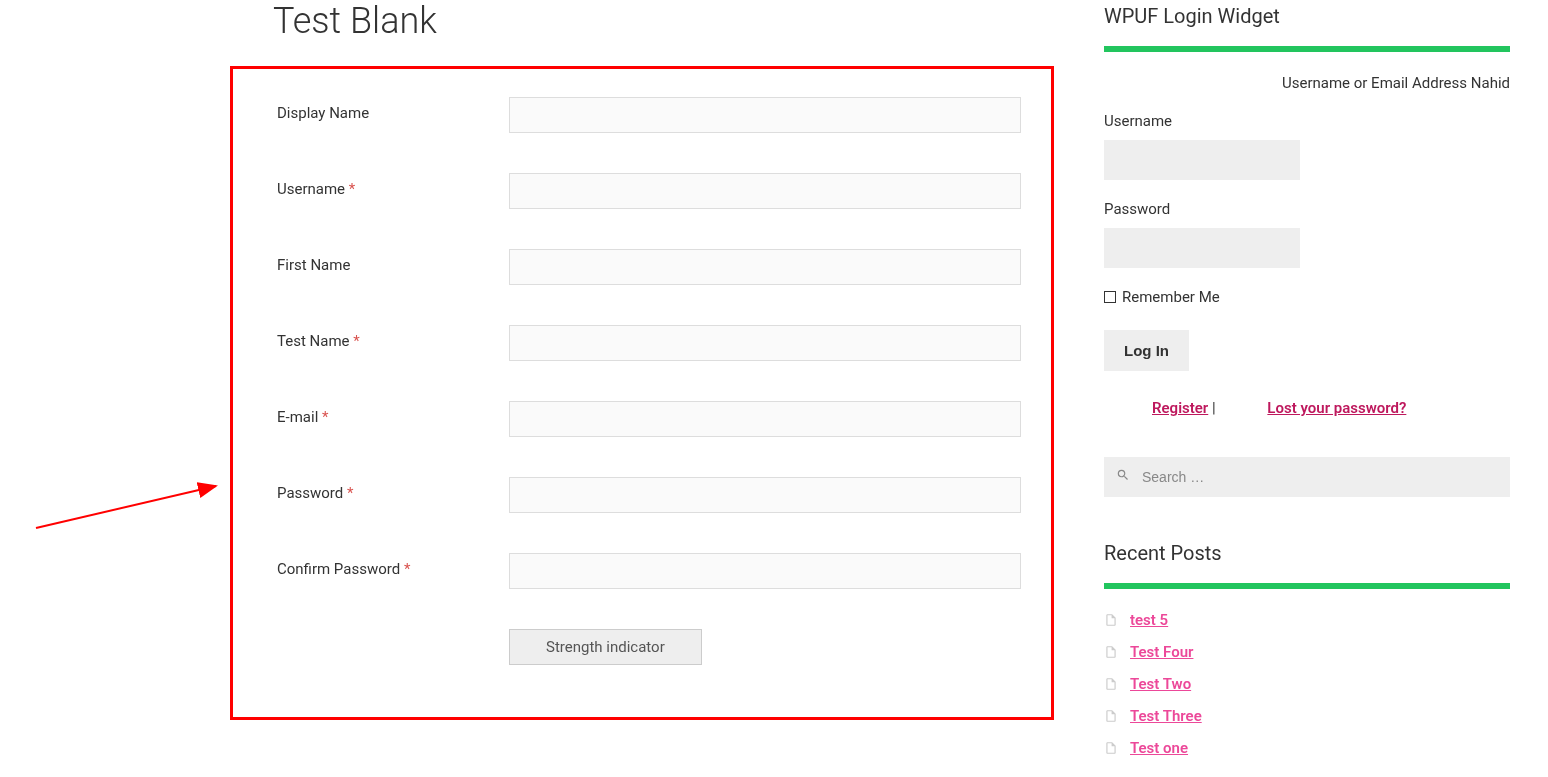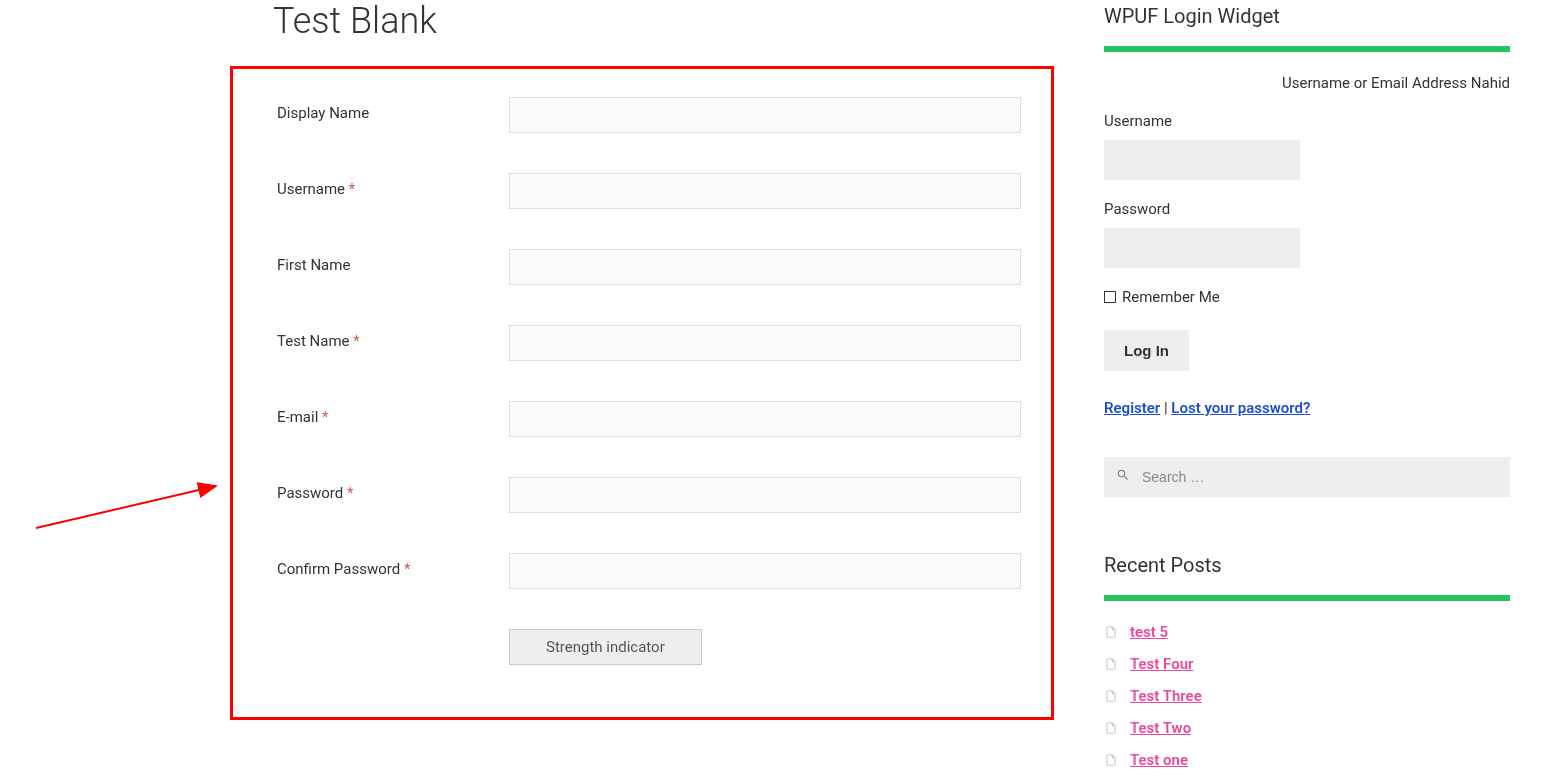--- a/index.html
+++ b/index.html
@@ -131,27 +131,28 @@
       font-weight: 600;
       color: #333;
       cursor: pointer;
       margin-bottom: 28px;
     }
     .login-links {
       font-size: 15px;
       color: #333;
     }
     .login-link {
-      color: #1d4ed8;
+      color: #be185d;
       font-weight: 600;
       text-decoration: underline;
+      margin-left: 48px;
     }
     .search-box {
       position: relative;
-      margin-bottom: 56px;
+      margin-bottom: 44px;
     }
     .search-input {
       width: 100%;
       height: 40px;
       background: #eeeeee;
       border: none;
       padding: 8px 10px 8px 38px;
       font-size: 14px;
       color: #888;
     }
@@ -334,27 +335,27 @@
         <li class="post-item">
           <svg class="post-icon" viewBox="0 0 24 24" fill="currentColor">
               <path d="M14 2H6c-1.1 0-2 .9-2 2v16c0 1.1.9 2 2 2h12c1.1 0 2-.9 2-2V8l-6-6zM6 20V4h7v5h5v11H6z"></path>
             </svg>
           <a href="#" class="post-link">Test Four</a>
         </li>
         <li class="post-item">
           <svg class="post-icon" viewBox="0 0 24 24" fill="currentColor">
               <path d="M14 2H6c-1.1 0-2 .9-2 2v16c0 1.1.9 2 2 2h12c1.1 0 2-.9 2-2V8l-6-6zM6 20V4h7v5h5v11H6z"></path>
             </svg>
+          <a href="#" class="post-link">Test Two</a>
+        </li>
+        <li class="post-item">
+          <svg class="post-icon" viewBox="0 0 24 24" fill="currentColor">
+              <path d="M14 2H6c-1.1 0-2 .9-2 2v16c0 1.1.9 2 2 2h12c1.1 0 2-.9 2-2V8l-6-6zM6 20V4h7v5h5v11H6z"></path>
+            </svg>
           <a href="#" class="post-link">Test Three</a>
-        </li>
-        <li class="post-item">
-          <svg class="post-icon" viewBox="0 0 24 24" fill="currentColor">
-              <path d="M14 2H6c-1.1 0-2 .9-2 2v16c0 1.1.9 2 2 2h12c1.1 0 2-.9 2-2V8l-6-6zM6 20V4h7v5h5v11H6z"></path>
-            </svg>
-          <a href="#" class="post-link">Test Two</a>
         </li>
         <li class="post-item">
           <svg class="post-icon" viewBox="0 0 24 24" fill="currentColor">
               <path d="M14 2H6c-1.1 0-2 .9-2 2v16c0 1.1.9 2 2 2h12c1.1 0 2-.9 2-2V8l-6-6zM6 20V4h7v5h5v11H6z"></path>
             </svg>
           <a href="#" class="post-link">Test one</a>
         </li>
       </ul>
     </div>
   </aside>

